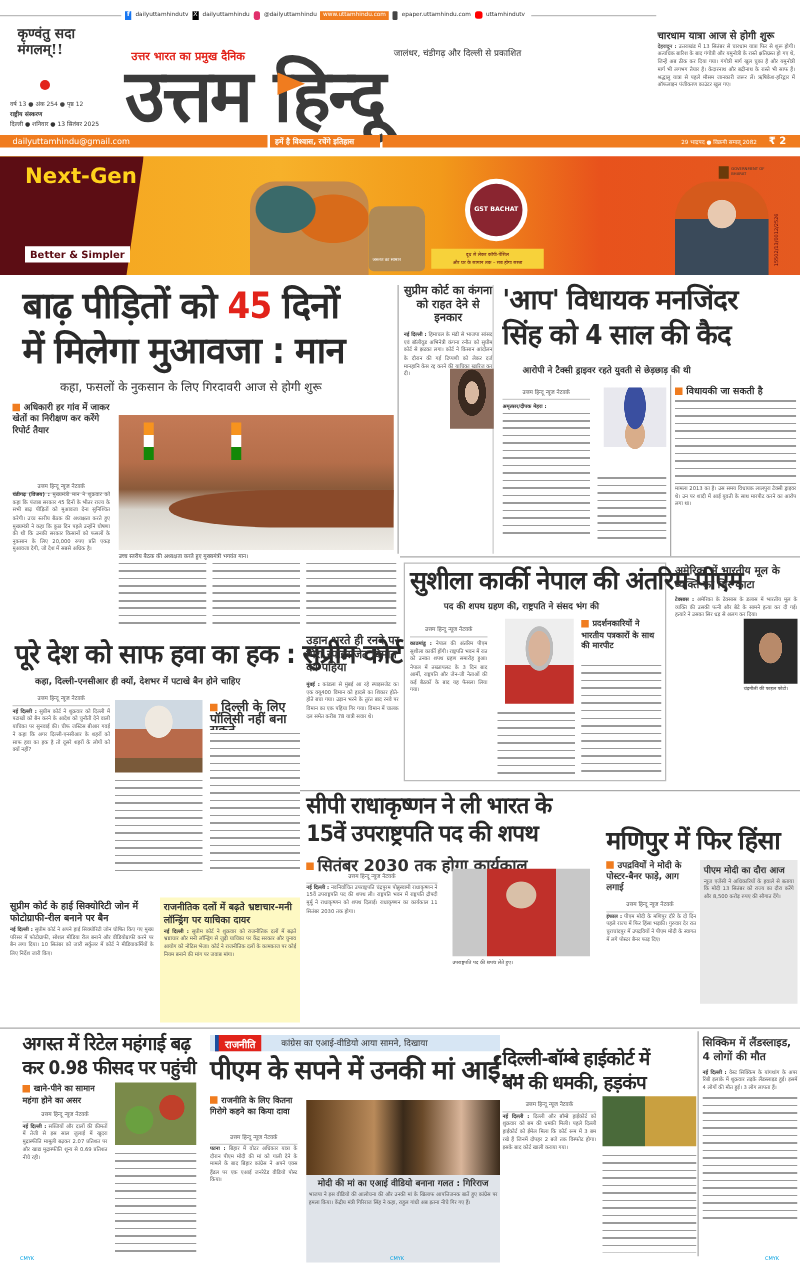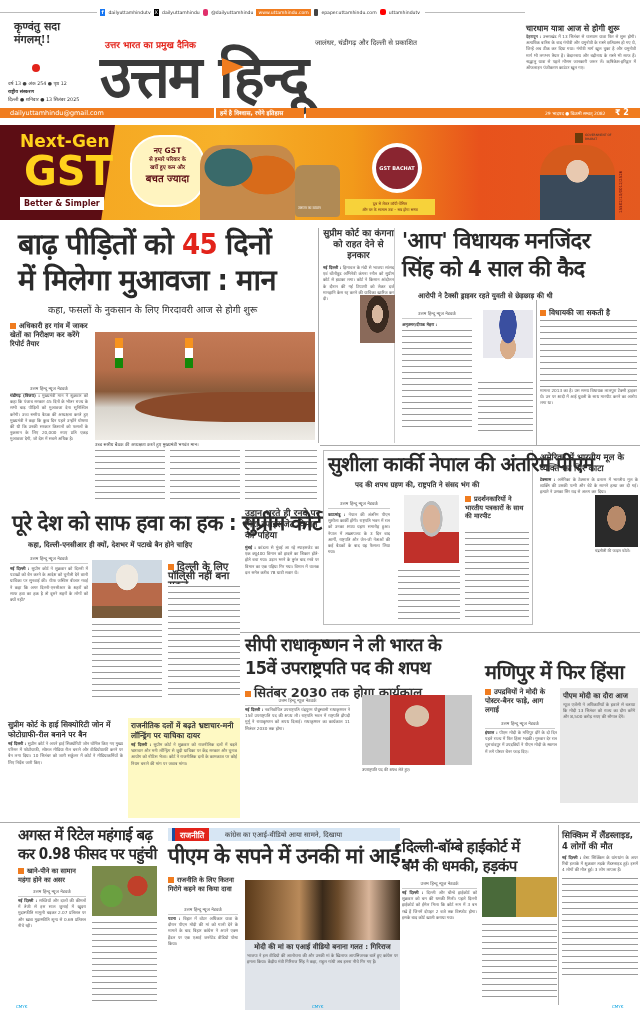--- a/index.html
+++ b/index.html
@@ -50,28 +50,21 @@
 <div class="abs" style="left:306px;top:108px;width:334px;height:10px;background:#f07c1f"></div>
 <div class="abs" style="left:545px;top:110px;font-size:4.5px;color:#fff">29 भाद्रपद ● विक्रमी सम्वत् 2082</div>
 <div class="abs" style="left:615px;top:108px;font-size:8px;font-weight:bold;color:#fff">₹ 2</div>
 
 <div class="abs" style="left:526px;top:22px;width:112px;font-size:8px;font-weight:bold;color:#333;white-space:nowrap">चारधाम यात्रा आज से होगी शुरू</div>
 <div class="abs body-text" style="left:526px;top:34px;width:110px;height:70px;overflow:hidden"><b>देहरादून :</b> <span>उत्तराखंड में 13 सितंबर से चारधाम यात्रा फिर से शुरू होगी। अत्यधिक बारिश के बाद गंगोत्री और यमुनोत्री के रास्ते क्षतिग्रस्त हो गए थे, जिन्हें अब ठीक कर दिया गया। गंगोत्री मार्ग खुल चुका है और यमुनोत्री मार्ग भी लगभग तैयार है। केदारनाथ और बद्रीनाथ के रास्ते भी साफ हैं। श्रद्धालु यात्रा से पहले मौसम जानकारी जरूर लें। ऋषिकेश-हरिद्वार में ऑफलाइन पंजीकरण काउंटर खुल गए।</span></div>
 
 <div class="abs" style="left:0;top:125px;width:640px;height:95px;background:linear-gradient(90deg,#f4a21c 0%,#f7b12a 35%,#f29a1a 55%,#e8521c 75%,#e45a20 100%);overflow:hidden">
   <div style="position:absolute;left:0;top:0;width:115px;height:95px;background:#5c0d14;clip-path:polygon(0 0,100% 0,88% 100%,0 100%)"></div>
   <div style="position:absolute;left:20px;top:6px;font-size:17px;font-weight:bold;color:#ffd21c">Next-Gen</div>
-  <div style="position:absolute;left:24px;top:24px;font-size:40px;line-height:44px;font-weight:bold;color:#ffd21c">GST</div>
   <div style="position:absolute;left:20px;top:72px;background:#fff;color:#5c0d14;font-size:8px;font-weight:bold;padding:2px 4px">Better &amp; Simpler</div>
-  <div style="position:absolute;left:130px;top:10px;width:75px;height:72px;background:#fff4c0;border:2px solid #fff;border-radius:40%;text-align:center;padding-top:8px;color:#5c0d14;font-weight:bold">
-    <div style="font-size:7.5px">नए GST</div>
-    <div style="font-size:5.5px">से हमारे परिवार के</div>
-    <div style="font-size:5.5px">खर्चे हुए कम और</div>
-    <div style="font-size:10px">बचत ज्यादा</div>
-  </div>
   <div style="position:absolute;left:200px;top:20px;width:95px;height:75px;background:radial-gradient(ellipse at 30% 30%,#3a6a6a 0 25%,transparent 26%),radial-gradient(ellipse at 70% 40%,#d86b1a 0 30%,transparent 31%),#c68a4a;border-radius:20px 20px 0 0"></div>
   <div style="position:absolute;left:295px;top:40px;width:45px;height:52px;background:#b08a55;border-radius:8px 8px 4px 4px"></div>
   <div style="position:absolute;left:298px;top:80px;font-size:3.5px;color:#fff">जरूरत का सामान</div>
   <div style="position:absolute;left:372px;top:18px;width:50px;height:50px;border-radius:50%;background:#fff;display:flex;align-items:center;justify-content:center">
     <div style="width:42px;height:42px;border-radius:50%;background:#8a2530;color:#fff;font-size:5px;font-weight:bold;display:flex;align-items:center;justify-content:center;text-align:center">GST BACHAT</div>
   </div>
   <div style="position:absolute;left:345px;top:74px;width:90px;height:16px;background:#f7d23a;text-align:center;font-size:3.8px;color:#5c0d14;line-height:6px;padding-top:2px">
     <div>दूध से लेकर कॉपी-पेंसिल</div>
     <div>और घर के सामान तक – सब होगा सस्ता</div>
   </div>

